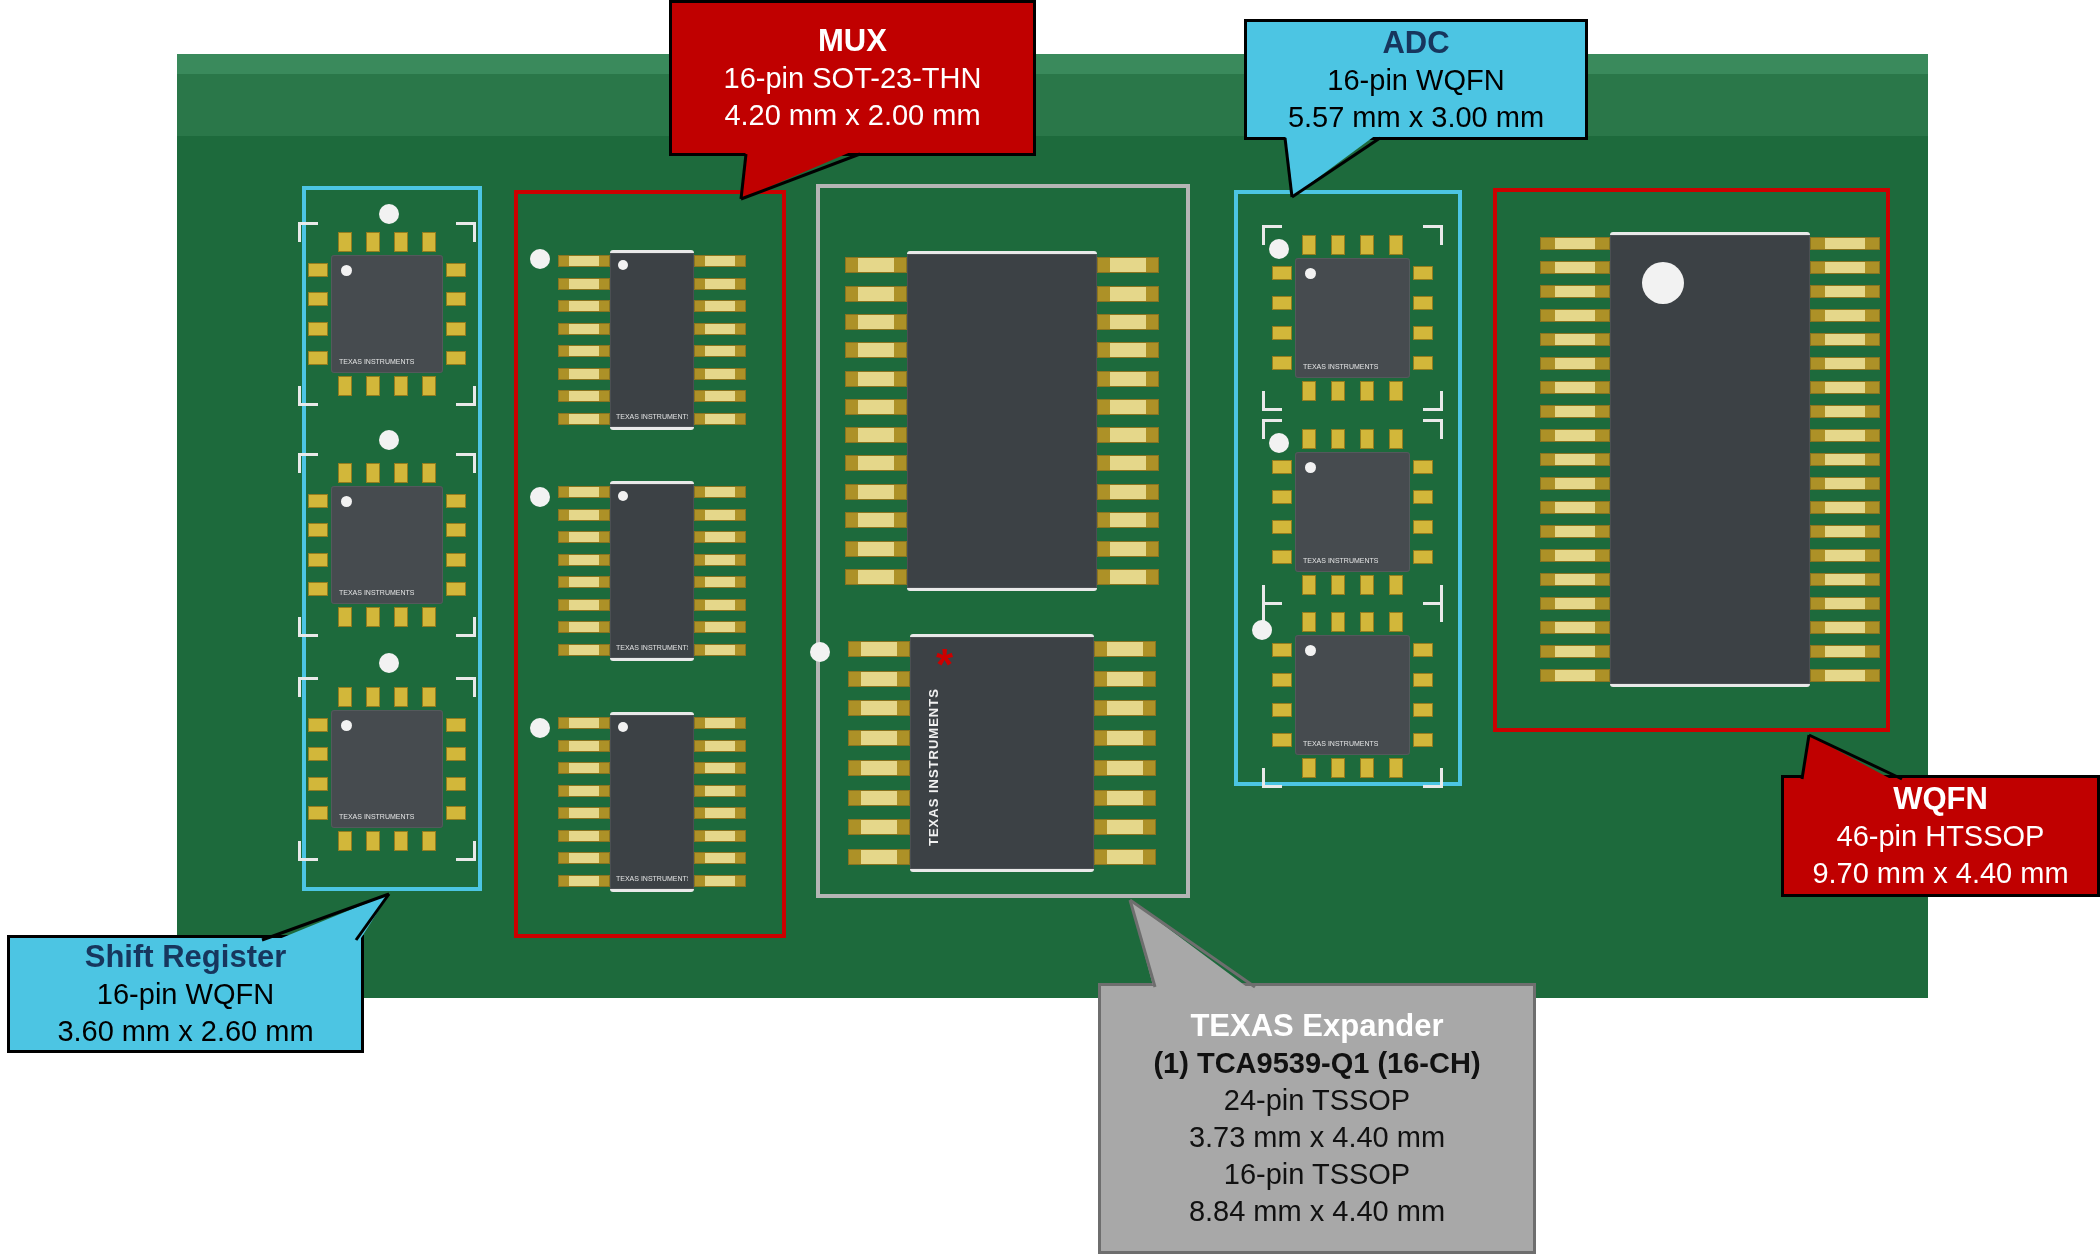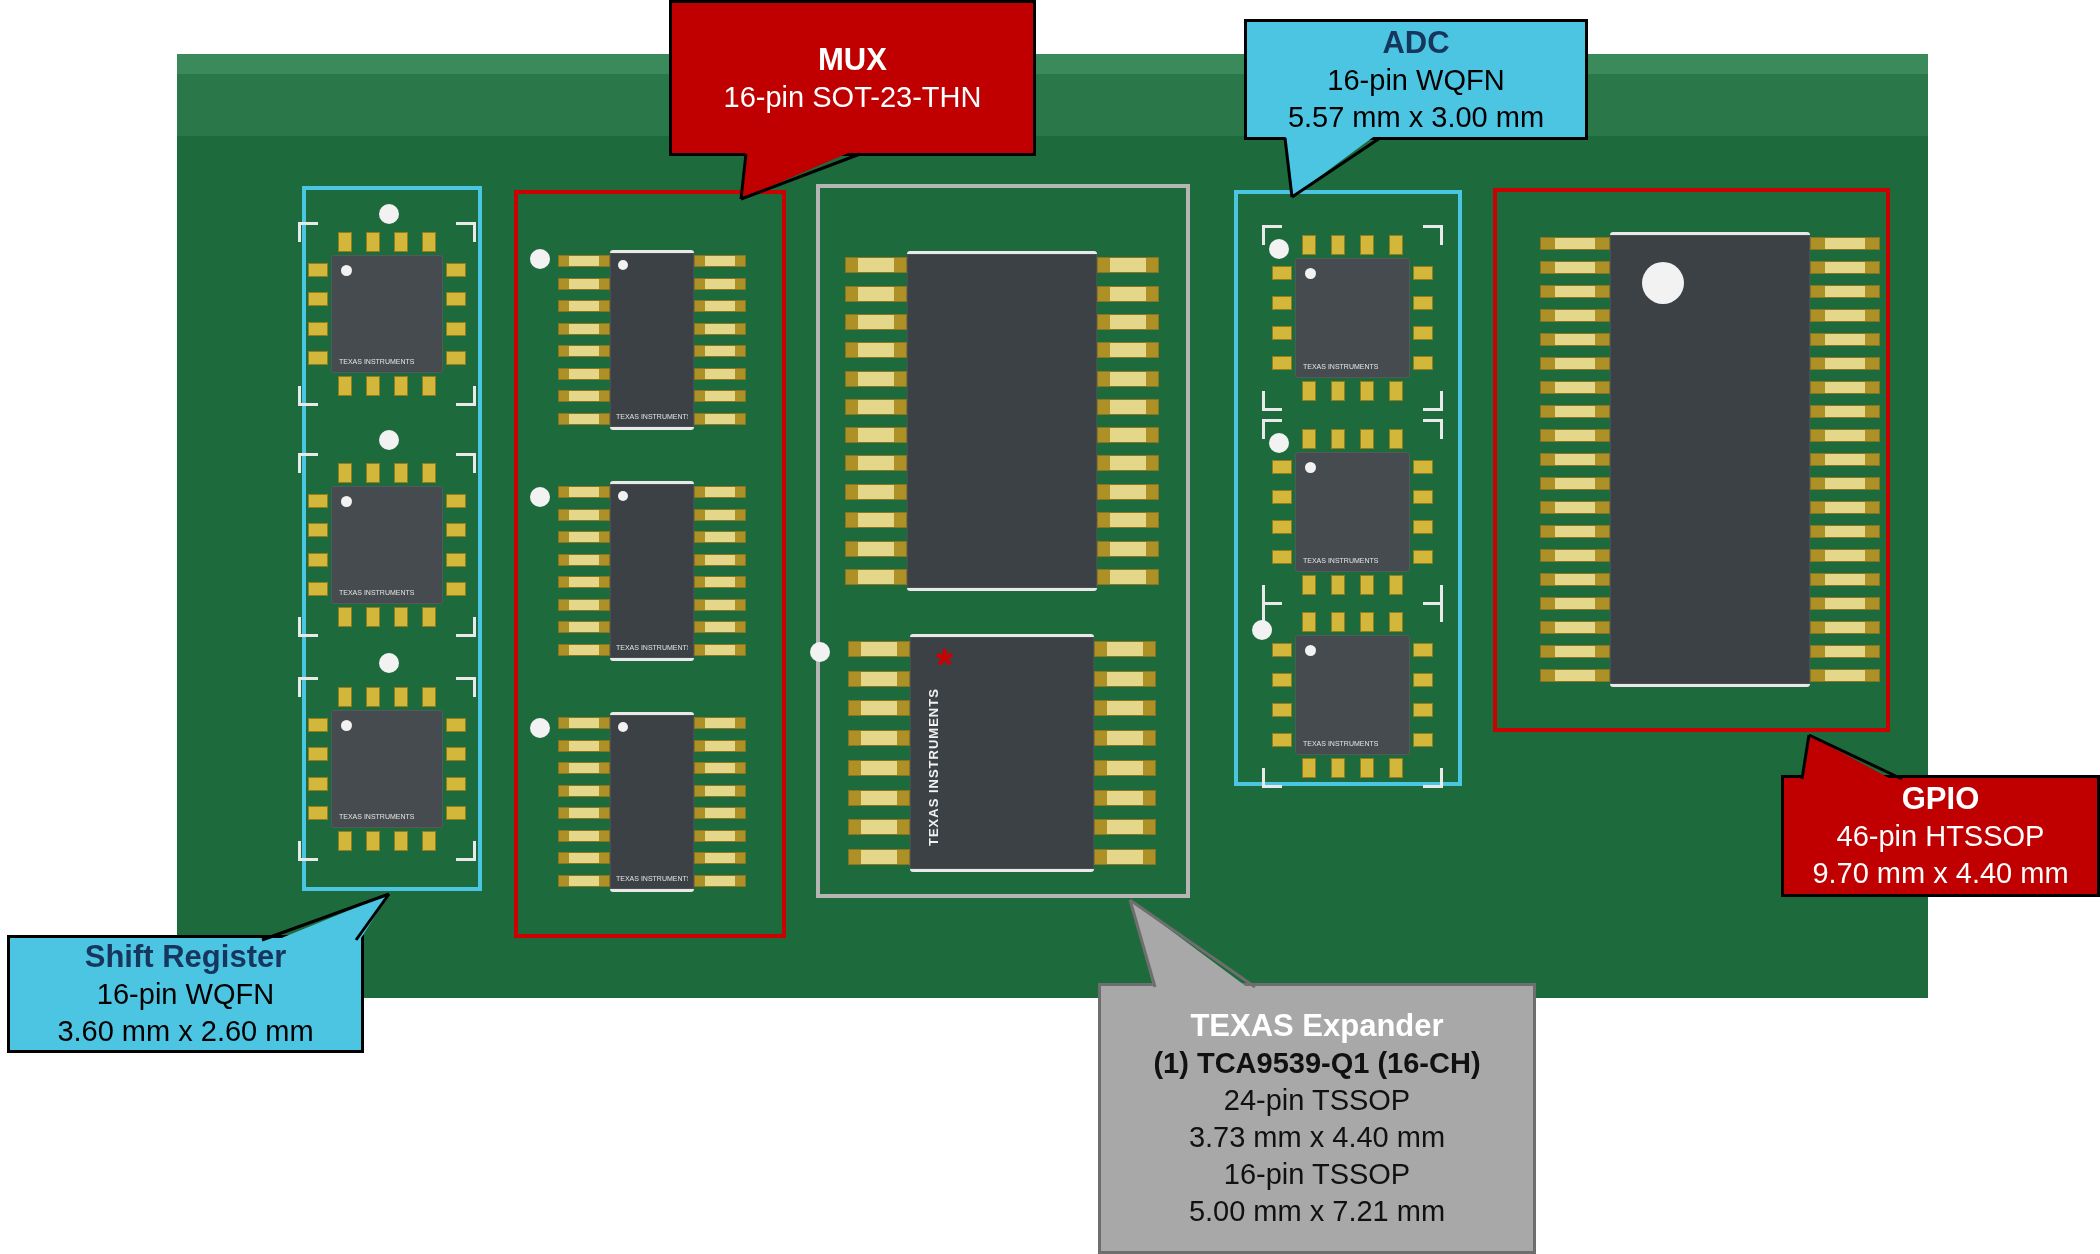--- a/index.html
+++ b/index.html
@@ -368,47 +368,48 @@
       <div class="dot" style="left: 530px; top: 718px; width: 20px; height: 20px;"></div>
       <div class="dot" style="left: 810px; top: 642px; width: 20px; height: 20px;"></div>
       <div class="dot" style="left: 1269px; top: 239px; width: 20px; height: 20px;"></div>
       <div class="dot" style="left: 1269px; top: 433px; width: 20px; height: 20px;"></div>
       <div class="dot" style="left: 1252px; top: 620px; width: 20px; height: 20px;"></div>
     </div>
 
   <div class="callout co-red" id="co-mux">
     <div class="co-title">MUX</div>
     <div class="co-line">16-pin SOT-23-THN</div>
+    <div class="co-line">4.20 mm x 2.00 mm</div>
   </div>
 
   <div class="callout co-cyan" id="co-adc">
     <div class="co-title">ADC</div>
     <div class="co-line">16-pin WQFN</div>
     <div class="co-line">5.57 mm x 3.00 mm</div>
   </div>
 
   <div class="callout co-cyan" id="co-shift">
     <div class="co-title">Shift Register</div>
     <div class="co-line">16-pin WQFN</div>
     <div class="co-line">3.60 mm x 2.60 mm</div>
   </div>
 
   <div class="callout co-red" id="co-msdi">
-    <div class="co-title">GPIO</div>
+    <div class="co-title">WQFN</div>
     <div class="co-line">46-pin HTSSOP</div>
     <div class="co-line">9.70 mm x 4.40 mm</div>
   </div>
 
   <div class="callout co-gray" id="co-gpio">
     <div class="co-title">TEXAS Expander</div>
     <div class="co-line co-bold">(1) TCA9539-Q1  (16-CH)</div>
     <div class="co-line">24-pin TSSOP</div>
     <div class="co-line">3.73 mm x 4.40 mm</div>
     <div class="co-line">16-pin TSSOP</div>
-    <div class="co-line">5.00 mm x 7.21 mm</div>
+    <div class="co-line">8.84 mm x 4.40 mm</div>
   </div>
 
   <svg class="overlay" width="2100" height="1254" viewBox="0 0 2100 1254">
     <g>
       <polygon points="746,148 860,148 741,199" fill="#c00000"></polygon>
       <line x1="746" y1="154" x2="741" y2="199" stroke="#000" stroke-width="3"></line>
       <line x1="860" y1="154" x2="741" y2="199" stroke="#000" stroke-width="3"></line>
     </g>
     <g>
       <polygon points="1285,132 1380,132 1292,197" fill="#4cc5e3"></polygon>

